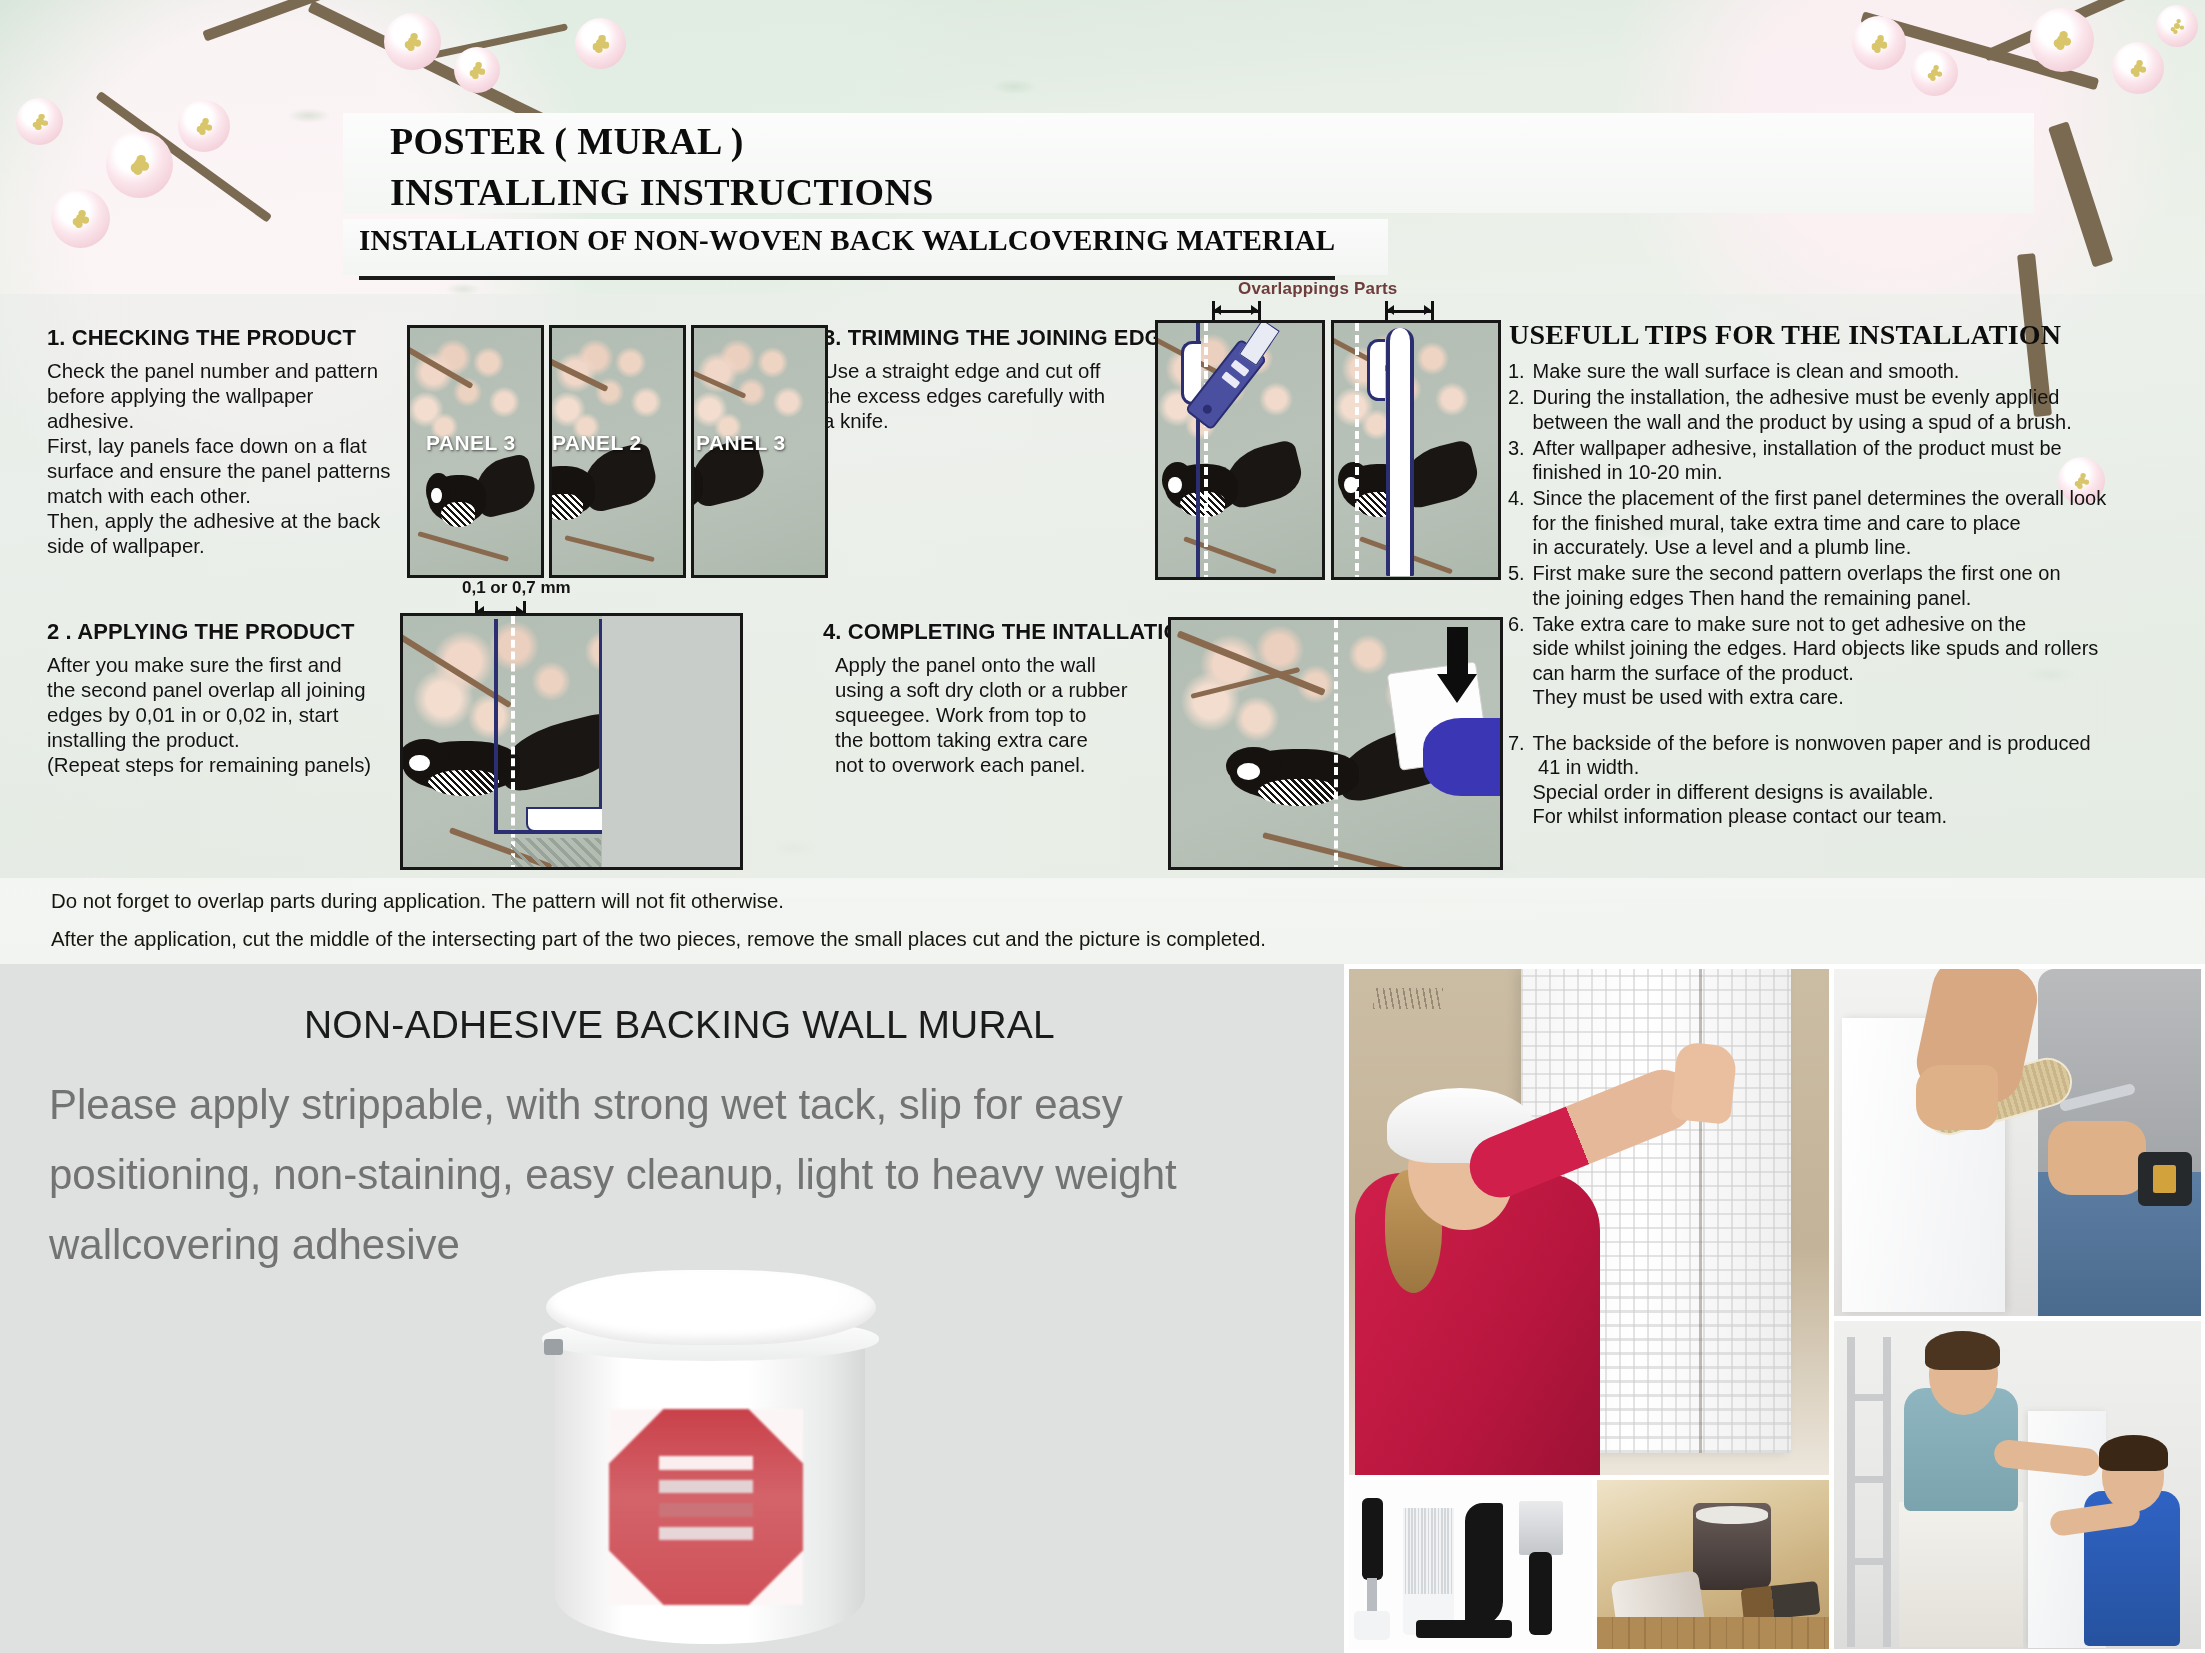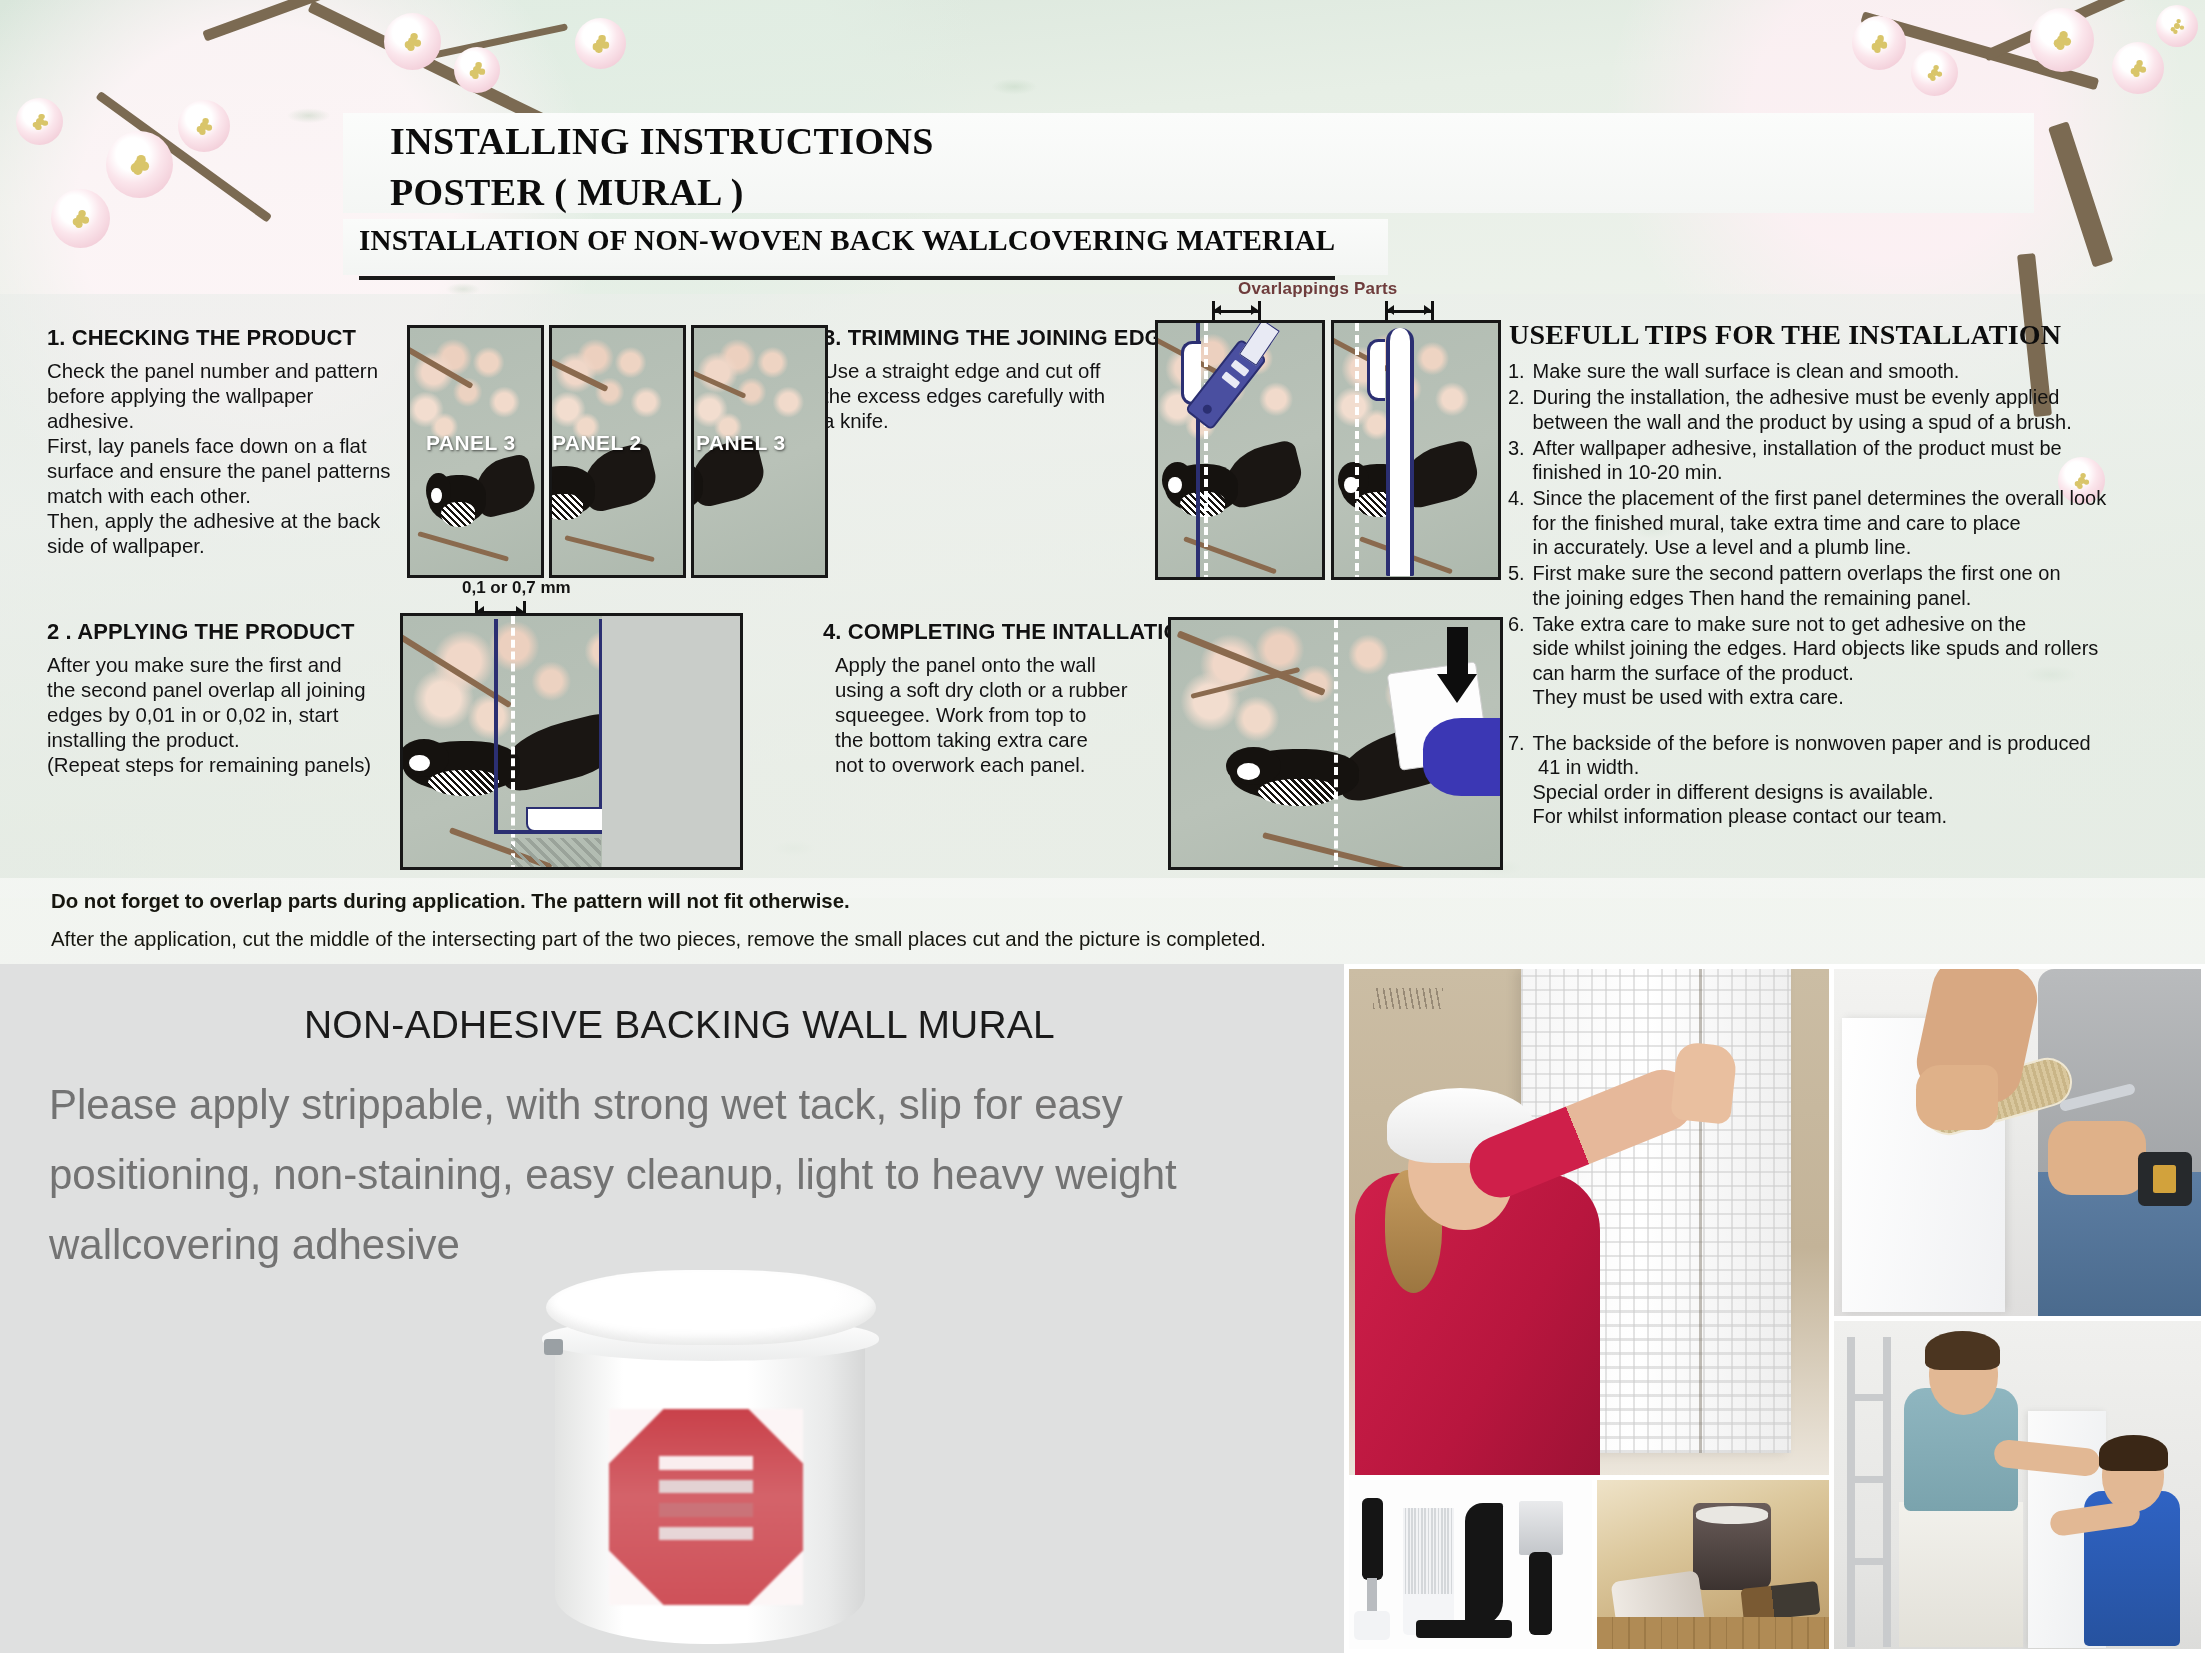--- a/index.html
+++ b/index.html
@@ -368,22 +368,22 @@
     <div class="blossom" style="left:1911px; top:49px; width:47px; height:47px;"></div>
     <div class="blossom" style="left:2030px; top:8.2px; width:64px; height:64px;"></div>
     <div class="blossom" style="left:2112px; top:42px; width:52px; height:52px;"></div>
     <div class="blossom" style="left:2156px; top:4.9px; width:42px; height:42px;"></div>
     <div class="blossom" style="left:2058px; top:457px; width:47px; height:47px;"></div>
   </div>
 
   <div class="hdr-band"></div>
   <div class="hdr-band2"></div>
   <div class="title-main">
+    <div>POSTER ( MURAL )</div>
     <div>INSTALLING INSTRUCTIONS</div>
-    <div>POSTER ( MURAL )</div>
   </div>
   <div class="title-sub">INSTALLATION OF NON-WOVEN BACK WALLCOVERING MATERIAL</div>
 
   <div class="step-h" style="left:47px; top:325px;">1. CHECKING THE PRODUCT</div>
   <div class="step-b" style="left:47px; top:359px; width:351px; white-space:pre-line;">Check the panel number and pattern
 before applying the wallpaper adhesive.
 First, lay panels face down on a flat
 surface and ensure the panel patterns
 match with each other.
 Then, apply the adhesive at the back
@@ -603,21 +603,21 @@
         <span class="txt">
           <span class="ind">The backside of the before is nonwoven paper and is produced</span>
           <span class="ind" style="white-space:pre;"> 41 in width.</span>
           <span class="ind">Special order in different designs is available.</span>
           <span class="ind">For whilst information please contact our team.</span>
         </span>
       </div>
   </div>
 
   <div class="note-wrap"></div>
-  <div class="note" style="top:890px;font-weight:bold;">Do not forget to overlap parts during application. The pattern will not fit otherwise.</div>
+  <div class="note" style="top:890px;">Do not forget to overlap parts during application. The pattern will not fit otherwise.</div>
   <div class="note" style="top:928px;">After the application, cut the middle of the intersecting part of the two pieces, remove the small places cut and the picture is completed.</div>
 </div>
 
 <div id="bottom">
   <div class="bt-title">NON-ADHESIVE BACKING WALL MURAL</div>
   <div class="bt-body">Please apply strippable, with strong wet tack, slip for easy positioning, non-staining, easy cleanup, light to heavy weight wallcovering adhesive</div>
 
   <div class="bucket">
     <div class="body"></div>
     <div class="label"></div>

